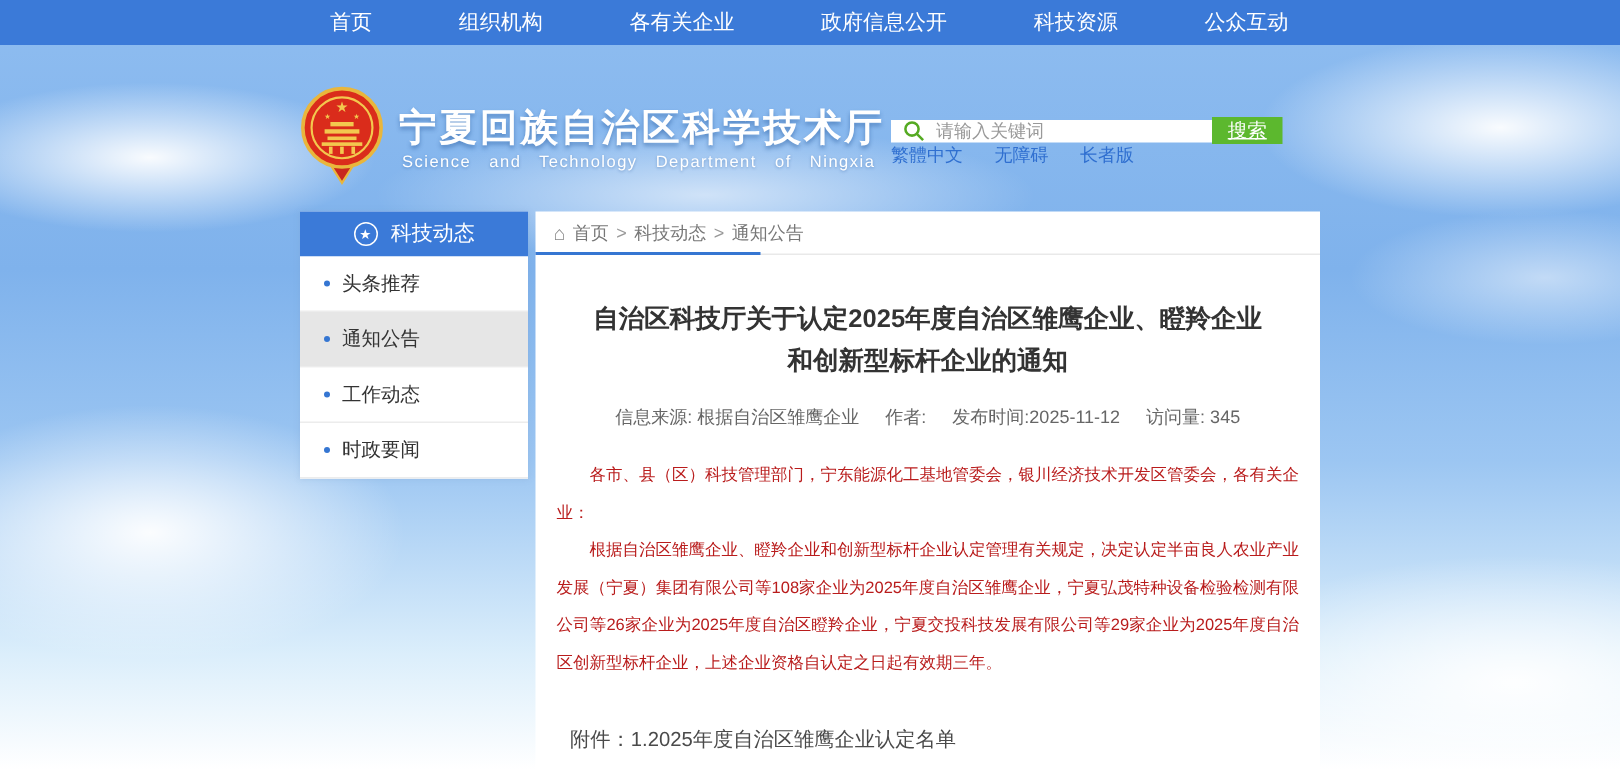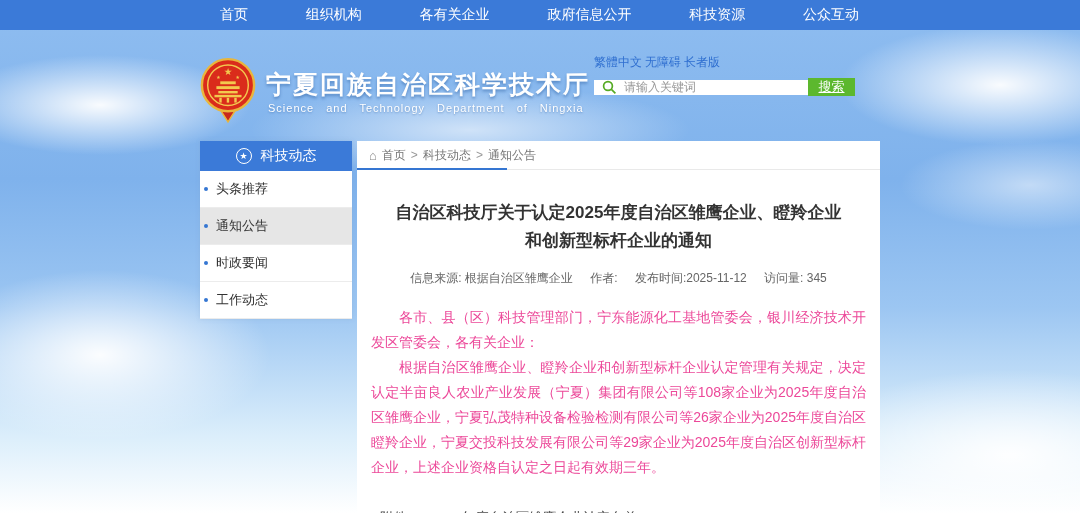--- a/index.html
+++ b/index.html
@@ -35,49 +35,49 @@
   .site-sub {
     position:absolute; left:268px; top:102px; z-index:4;
     color:#fff; font-size:11px; letter-spacing:1px; word-spacing:8px;
     text-shadow:0 1px 2px rgba(25,75,145,.4); white-space:nowrap;
   }
   .topbar-right {
     position:absolute; left:594px; top:54px; width:280px; z-index:4;
     display:flex; justify-content:space-between; align-items:center;
     font-size:12px; color:#2f6fd0; white-space:nowrap;
   }
-  .topbar-links { display:flex; gap:3px; }
+  .topbar-links { display:flex; gap:21px;margin-top:41px; }
   .topbar-links span { cursor:pointer; }
   .searchbar { position:absolute; left:594px; top:74px; width:261px; height:26px; display:flex; z-index:4;align-items:center; }
   .search-input-wrap { flex:1; background:#fff; display:flex; align-items:center; padding:0 8px; }
   .search-input-wrap svg { flex:none; margin-right:7px; }
   .search-input-wrap input { border:none; outline:none; font-size:12px; width:100%; color:#333; font-family:inherit; }
   .search-input-wrap input::placeholder { color:#999; }
   .search-btn { width:47px; background:#5cb82e; color:#fff; font-size:13px; border:none; cursor:pointer; font-family:inherit;text-decoration:underline; }
 
   
   .sidebar { position:absolute; left:200px; top:141px; width:152px; background:#fff; z-index:3; box-shadow:0 0 4px rgba(120,150,190,.25); }
   .sidebar-header { height:30px; background:#3b7ad8; color:#fff; display:flex; align-items:center; justify-content:center; gap:9px; font-size:14px; }
   .star-badge { width:16px; height:16px; border:1px solid #fff; border-radius:50%; font-size:9px; line-height:15px; text-align:center; color:#fff; flex:none; }
-  .sidebar-item { height:37px; display:flex; align-items:center; padding-left:4px; font-size:13px; color:#333; border-bottom:1px solid #ececec; cursor:pointer; background:#fff; }
+  .sidebar-item { height:37px; display:flex; align-items:center; padding-left:16px; font-size:13px; color:#333; border-bottom:1px solid #ececec; cursor:pointer; background:#fff; }
   .sidebar-item.active { background:#e6e6e6; }
   .dot { width:4px; height:4px; border-radius:50%; background:#3576d2; margin-right:8px; flex:none; }
 
   
   .main { position:absolute; left:357px; top:141px; width:523px; height:372px; background:#fff; z-index:3; }
   .breadcrumb { height:29px; display:flex; align-items:center; padding:0 12px; font-size:12px; color:#777; border-bottom:1px solid #e9e9e9; position:relative; }
   .breadcrumb::after { content:""; position:absolute; left:0; bottom:-1px; width:150px; height:2px; background:#3576d2; }
   .home-icon { margin-right:5px; font-size:13px; color:#888; line-height:1; }
   .crumb { cursor:pointer; }
   .crumb-sep { margin:0 5px; color:#999; }
   .article { padding:0 14px; }
   .article-title { margin-top:29px; text-align:center; font-size:17px; font-weight:bold; color:#333; line-height:28px; }
   .article-meta { margin-top:15px; text-align:center; font-size:12px; color:#666; }
   .article-meta span { margin:0 7px; }
-  .article-body { margin-top:18px; font-size:14px; color:#ec4899; line-height:25px; text-align:justify; }
+  .article-body { margin-top:18px; font-size:11px; color:#b91c1c; line-height:25px; text-align:justify; }
   .article-body p { text-indent:2em; }
   .attachments { margin-top:27px; display:flex; font-size:13.5px; color:#4a4a4a; line-height:21px; padding-left:9px; }
   .attach-label { white-space:nowrap; }
   .attach-items div { cursor:pointer; }
 </style>
 </head>
 <body>
 
 <div class="page">
   <div class="cloud c1"></div>
@@ -143,25 +143,25 @@
     <div class="sidebar-item">
       <span class="dot"></span>
       <span>头条推荐</span>
     </div>
     <div class="sidebar-item active">
       <span class="dot"></span>
       <span>通知公告</span>
     </div>
     <div class="sidebar-item">
       <span class="dot"></span>
-      <span>时政要闻</span>
+      <span>工作动态</span>
     </div>
     <div class="sidebar-item">
       <span class="dot"></span>
-      <span>工作动态</span>
+      <span>时政要闻</span>
     </div>
   </div>
 
   <div class="main">
     <div class="breadcrumb">
       <span class="home-icon">⌂</span>
       <span class="crumb">首页</span>
       <span class="crumb-sep">&gt;</span>
       <span class="crumb">科技动态</span>
       <span class="crumb-sep">&gt;</span>

